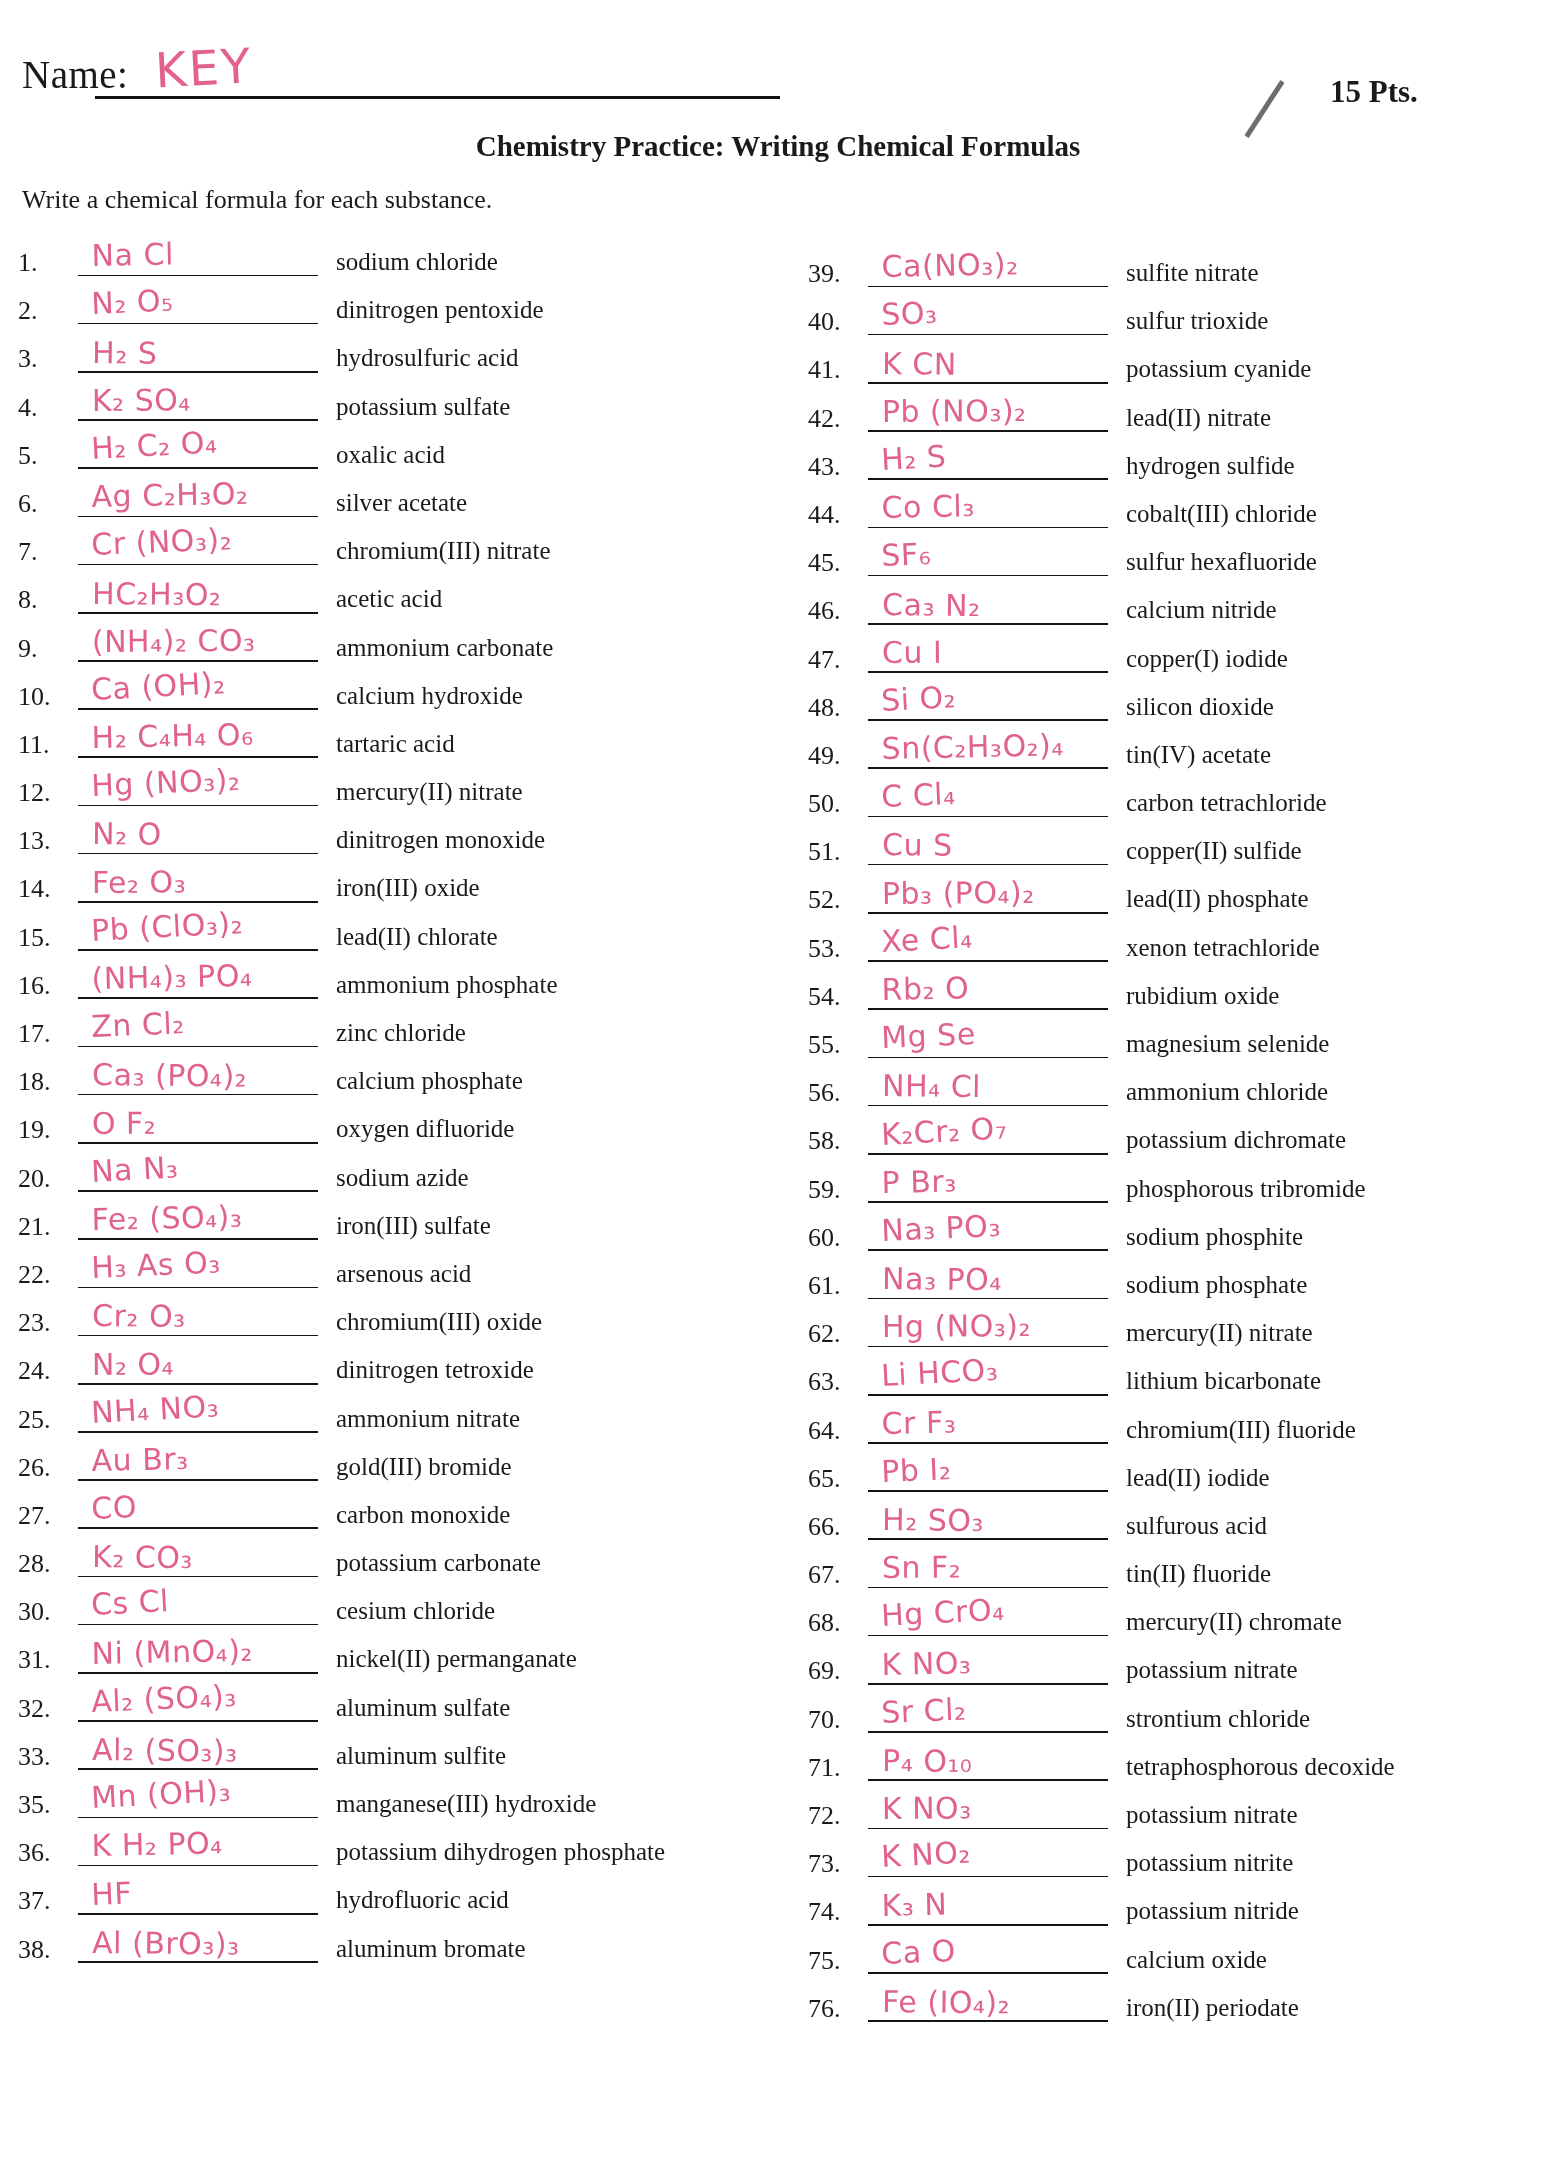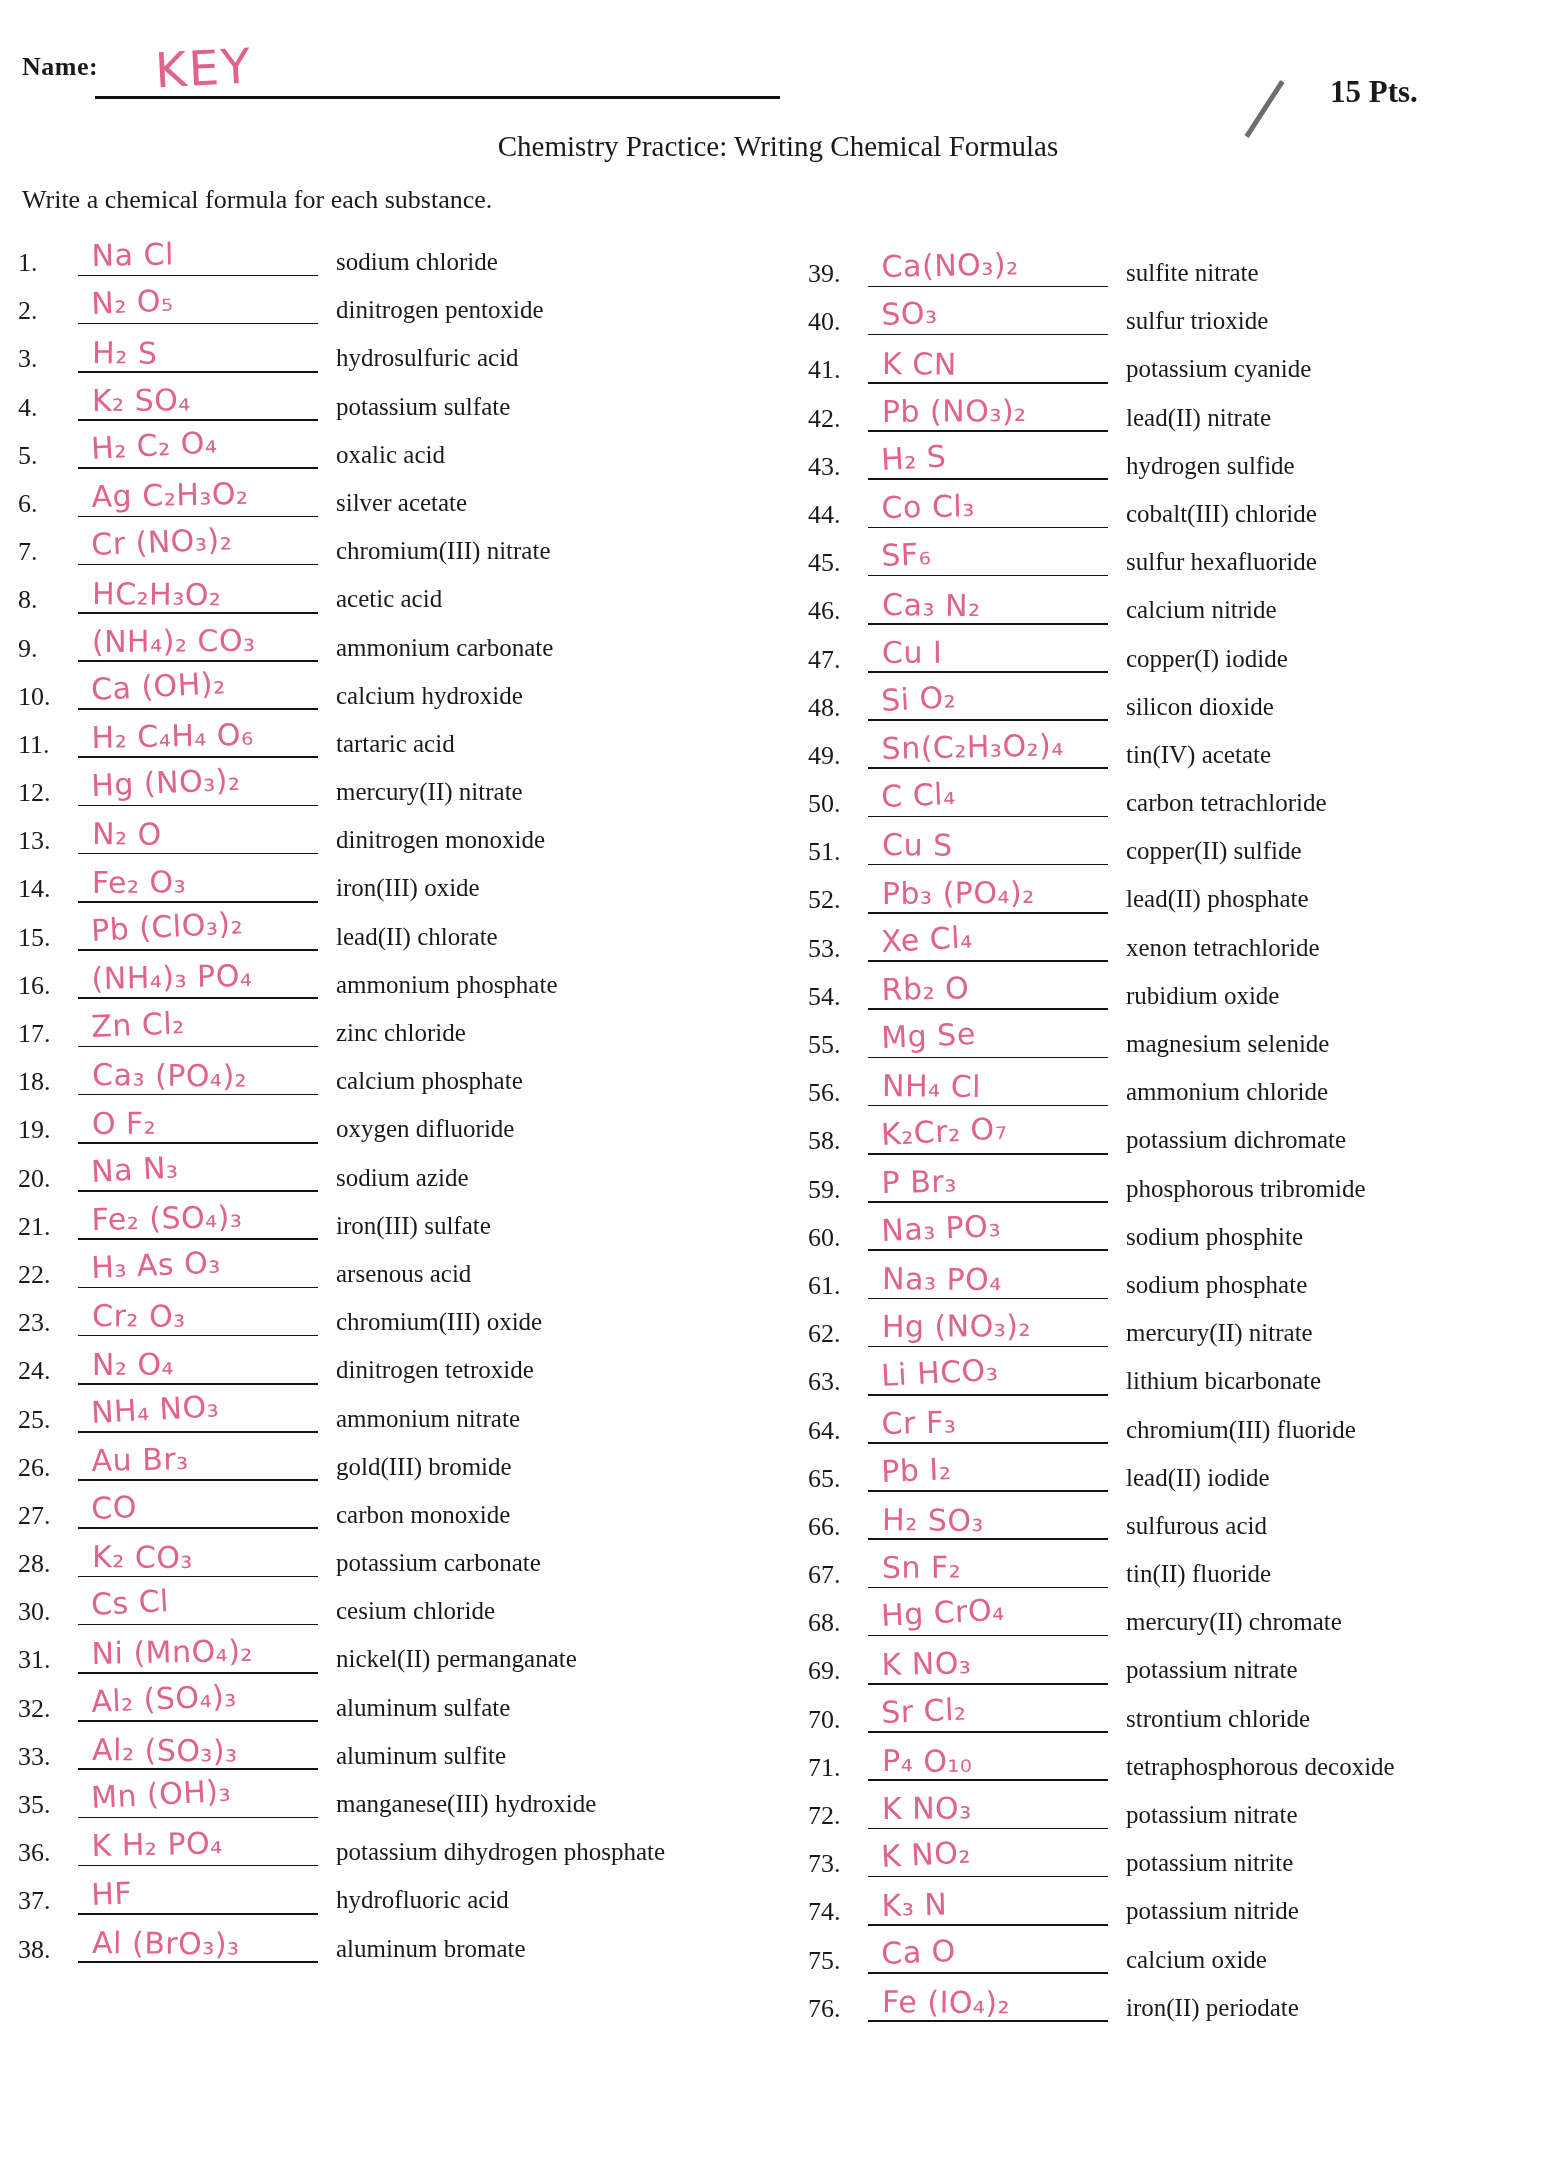--- a/index.html
+++ b/index.html
@@ -21,22 +21,22 @@
     position: absolute;
     top: 38px;
     left: 0;
     width: 1556px;
     height: 70px;
   }
   .name-label {
     position: absolute;
     left: 22px;
     top: 14px;
-    font-size: 26px;
-    font-weight: bold;
+    font-size: 39px;
+    font-weight: normal;
     letter-spacing: 0.5px;
   }
   .name-rule {
     position: absolute;
     left: 95px;
     top: 58px;
     width: 685px;
     height: 3px;
     background: #111;
   }
@@ -70,21 +70,21 @@
   }
 
   
   .doc-title {
     position: absolute;
     top: 130px;
     left: 0;
     width: 1556px;
     text-align: center;
     font-size: 29px;
-    font-weight: normal;
+    font-weight: bold;
   }
   .instructions {
     position: absolute;
     top: 185px;
     left: 22px;
     font-size: 26px;
   }
 
   
   .columns {

